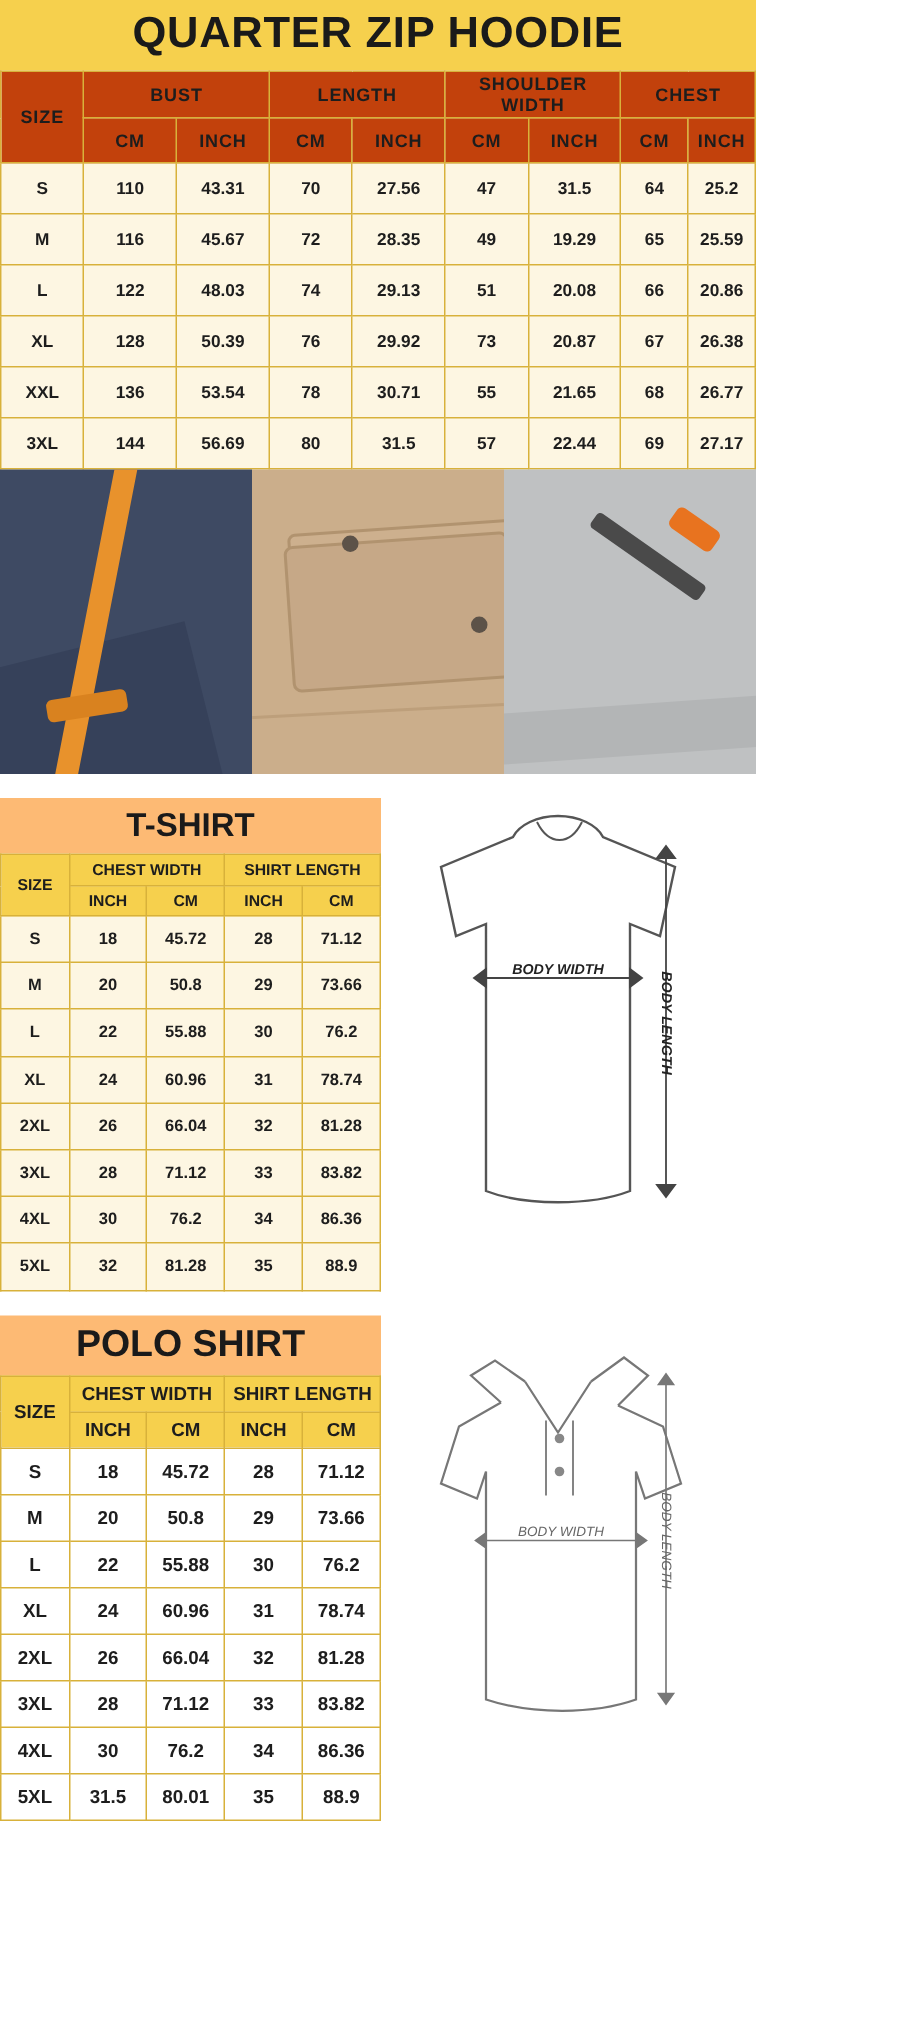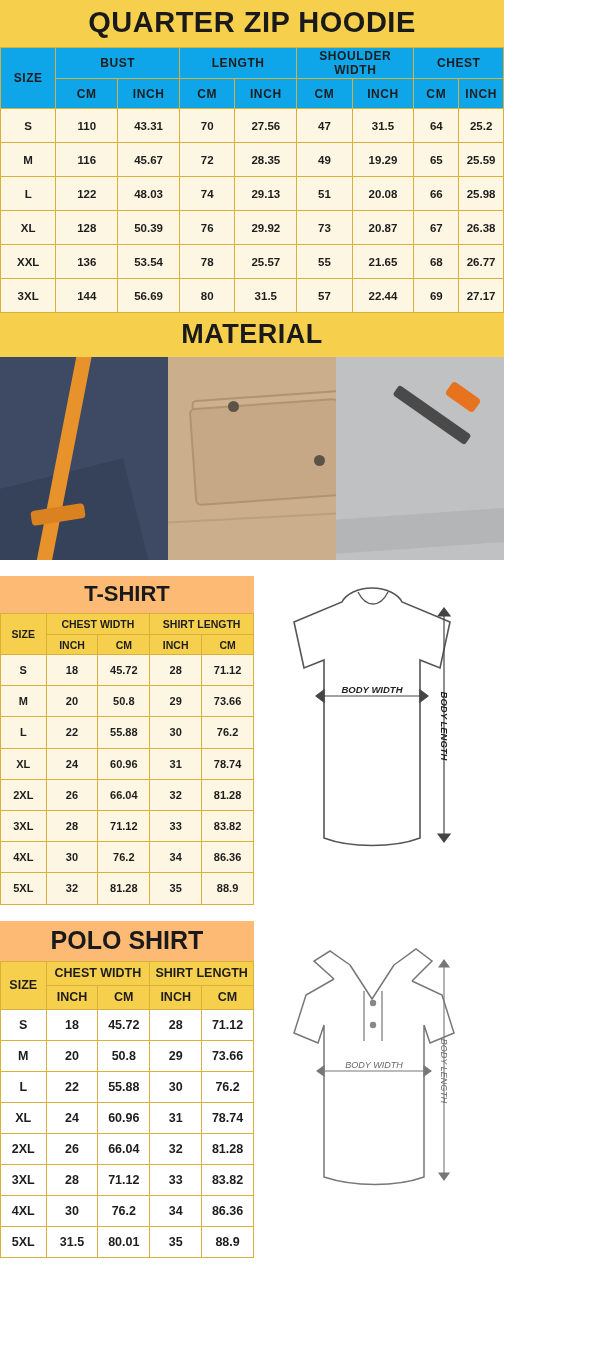--- a/index.html
+++ b/index.html
@@ -32,21 +32,21 @@
     text-align: center;
     font-weight: bold;
     color: #1d1d1d;
   }
   .hoodie-table td, .hoodie-table th {
     font-size: 11.5px;
     height: 34px;
     background: #fdf6e2;
   }
   .hoodie-table thead th {
-    background: #0ea5e9;
+    background: #c2410c;
     font-size: 12px;
     letter-spacing: .6px;
     height: 30px;
   }
   .hoodie-table tbody tr td:first-child { background: #fdf6e2; }
 
   
   .material-title {
     background: #f6d04d;
     text-align: center;
@@ -207,59 +207,58 @@
       </tr>
       <tr>
         <td>L</td>
         <td>122</td>
         <td>48.03</td>
         <td>74</td>
         <td>29.13</td>
         <td>51</td>
         <td>20.08</td>
         <td>66</td>
-        <td>25.98</td>
+        <td>20.86</td>
       </tr>
       <tr>
         <td>XL</td>
         <td>128</td>
         <td>50.39</td>
         <td>76</td>
         <td>29.92</td>
         <td>73</td>
         <td>20.87</td>
         <td>67</td>
         <td>26.38</td>
       </tr>
       <tr>
         <td>XXL</td>
         <td>136</td>
         <td>53.54</td>
         <td>78</td>
-        <td>25.57</td>
+        <td>30.71</td>
         <td>55</td>
         <td>21.65</td>
         <td>68</td>
         <td>26.77</td>
       </tr>
       <tr>
         <td>3XL</td>
         <td>144</td>
         <td>56.69</td>
         <td>80</td>
         <td>31.5</td>
         <td>57</td>
         <td>22.44</td>
         <td>69</td>
         <td>27.17</td>
       </tr>
     </tbody>
   </table>
 
-  <div class="material-title">MATERIAL</div>
   <div class="material-strip">
     <div class="material-cell mat1">
       <div class="shade1"></div>
       <div class="drawstring"></div>
       <div class="tip"></div>
     </div>
     <div class="material-cell mat2">
       <div class="flap"></div>
       <div class="pocket"></div>
       <div class="snap a"></div>

